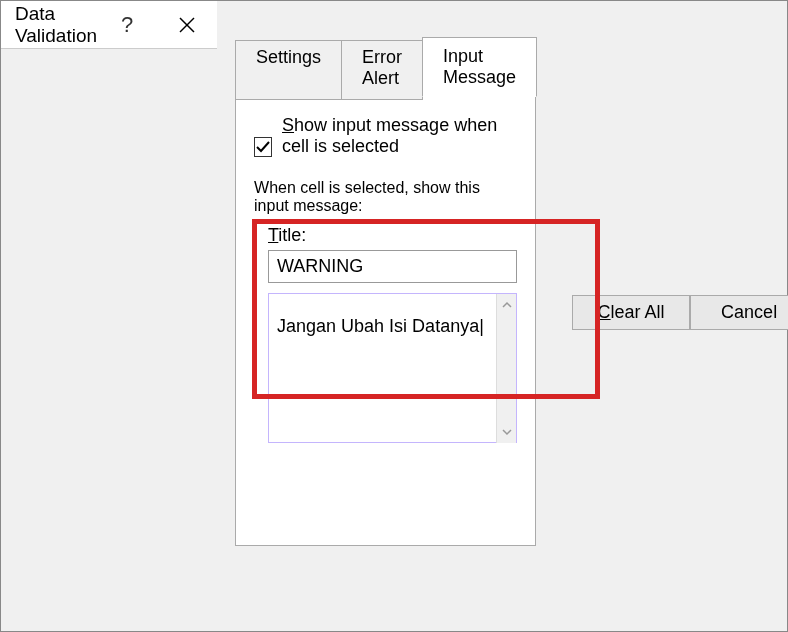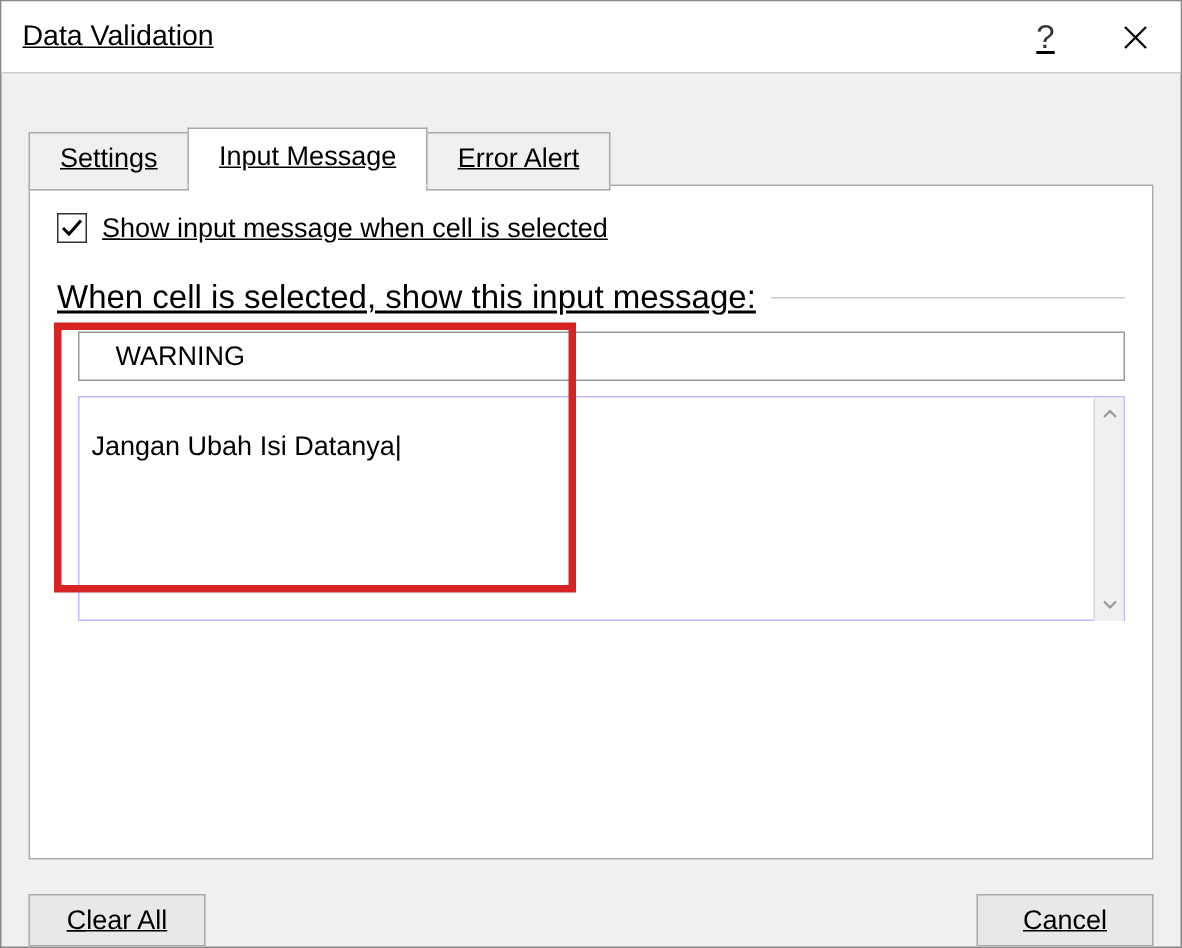--- a/index.html
+++ b/index.html
@@ -11,22 +11,21 @@
       font-family: "Segoe UI", Tahoma, sans-serif;
       font-size: 17px;
       background: #fff;
     }
     .dialog {
       width: 788px;
       height: 632px;
       border: 1px solid #888;
       background: #f0f0f0;
       display: flex;
-      flex-direction: column;
-      text-decoration: underline;
+      flex-direction: row;
     }
     .titlebar {
       height: 48px;
       background: #fff;
       border-bottom: 1px solid #ccc;
       display: flex;
       align-items: center;
       padding: 0 0 0 14px;
     }
     .titlebar-title {
@@ -81,21 +80,21 @@
     .tab-panel {
       border: 1px solid #aaa;
       background: #fff;
       padding: 18px 18px 18px 18px;
       position: relative;
       top: -1px;
       min-height: 450px;
     }
     .checkbox-row {
       display: flex;
-      align-items: flex-start;
+      align-items: flex-end;
       margin-bottom: 22px;
     }
     .checkbox {
       width: 20px;
       height: 20px;
       border: 1px solid #333;
       margin-right: 10px;
       display: flex;
       align-items: center;
       justify-content: center;
@@ -103,21 +102,21 @@
       background: #fff;
     }
     .checkbox svg {
       width: 16px;
       height: 16px;
     }
     .checkbox-label {
       font-size: 18px;
     }
     .section-label {
-      font-size: 22px;
+      font-size: 16px;
       margin-bottom: 10px;
       display: flex;
       align-items: center;
     }
     .section-label .line {
       flex: 1;
       height: 1px;
       background: #ccc;
       margin-left: 10px;
     }
@@ -125,21 +124,21 @@
       position: relative;
       padding-left: 14px;
     }
     .field-label {
       font-size: 18px;
       margin-bottom: 4px;
     }
     .text-input {
       width: 100%;
       border: 1px solid #999;
-      padding: 5px 24px;
+      padding: 5px 8px;
       font-size: 18px;
       font-family: inherit;
       background: #fff;
       outline: none;
     }
     .textarea-wrap {
       position: relative;
       width: 100%;
     }
     .textarea {
@@ -225,25 +224,25 @@
         <line x1="16" y1="2" x2="2" y2="16" stroke="#000" stroke-width="1.5"></line>
       </svg>
     </div>
   </div>
 
   <div class="content">
     <div class="tabs">
       <div class="tab inactive">
         <span>Settings</span>
       </div>
+      <div class="tab inactive">
+        <span>Error Alert</span>
+      </div>
       <div class="tab active">
         <span>Input Message</span>
-      </div>
-      <div class="tab inactive">
-        <span>Error Alert</span>
       </div>
     </div>
 
     <div class="tab-panel">
       <div class="checkbox-row">
         <div class="checkbox">
           <svg viewBox="0 0 16 16">
             <polyline points="2,8 6,12 14,3" fill="none" stroke="#000" stroke-width="2"></polyline>
           </svg>
         </div>
@@ -254,20 +253,23 @@
 
       <div class="section-label">
         <span>When cell is selected, show this input message:</span>
         <span class="line"></span>
       </div>
 
       <div class="field-group">
         <div class="highlight-box" style="left:-2px; top:-6px; width:348px; height:180px;"></div>
 
         <div class="input-row1">
+          <div class="field-label">
+            <span class="underline-char">T</span><span>itle:</span>
+          </div>
           <input type="text" class="text-input" value="WARNING" style="">
         </div>
 
         <div>
           <div class="textarea-wrap">
             <textarea class="textarea" style="">Jangan Ubah Isi Datanya|</textarea>
             <div class="scrollbar">
               <div class="scroll-btn">
                 <svg width="10" height="8" viewBox="0 0 10 8">
                     <polyline points="1,6 5,2 9,6" fill="none" stroke="#999" stroke-width="1.5"></polyline>

